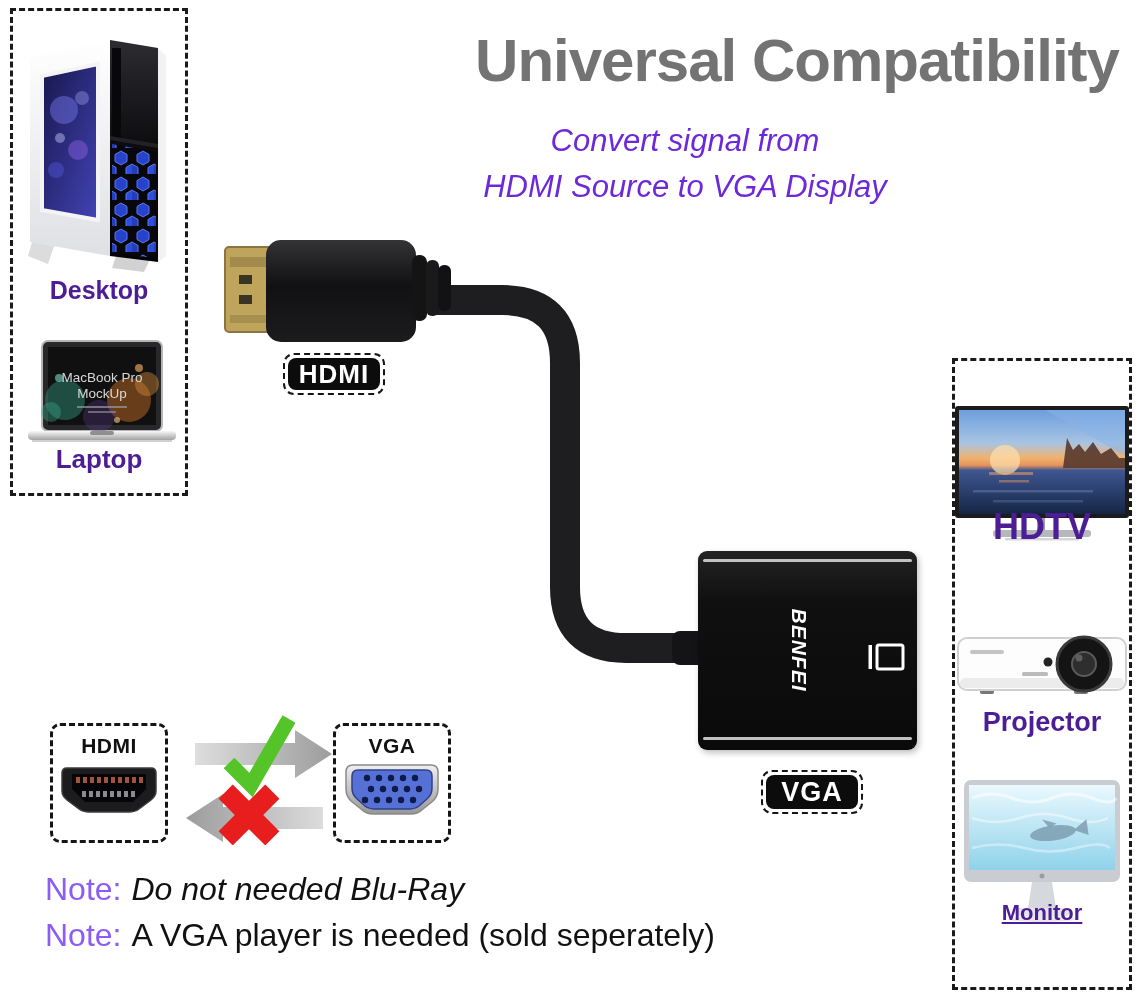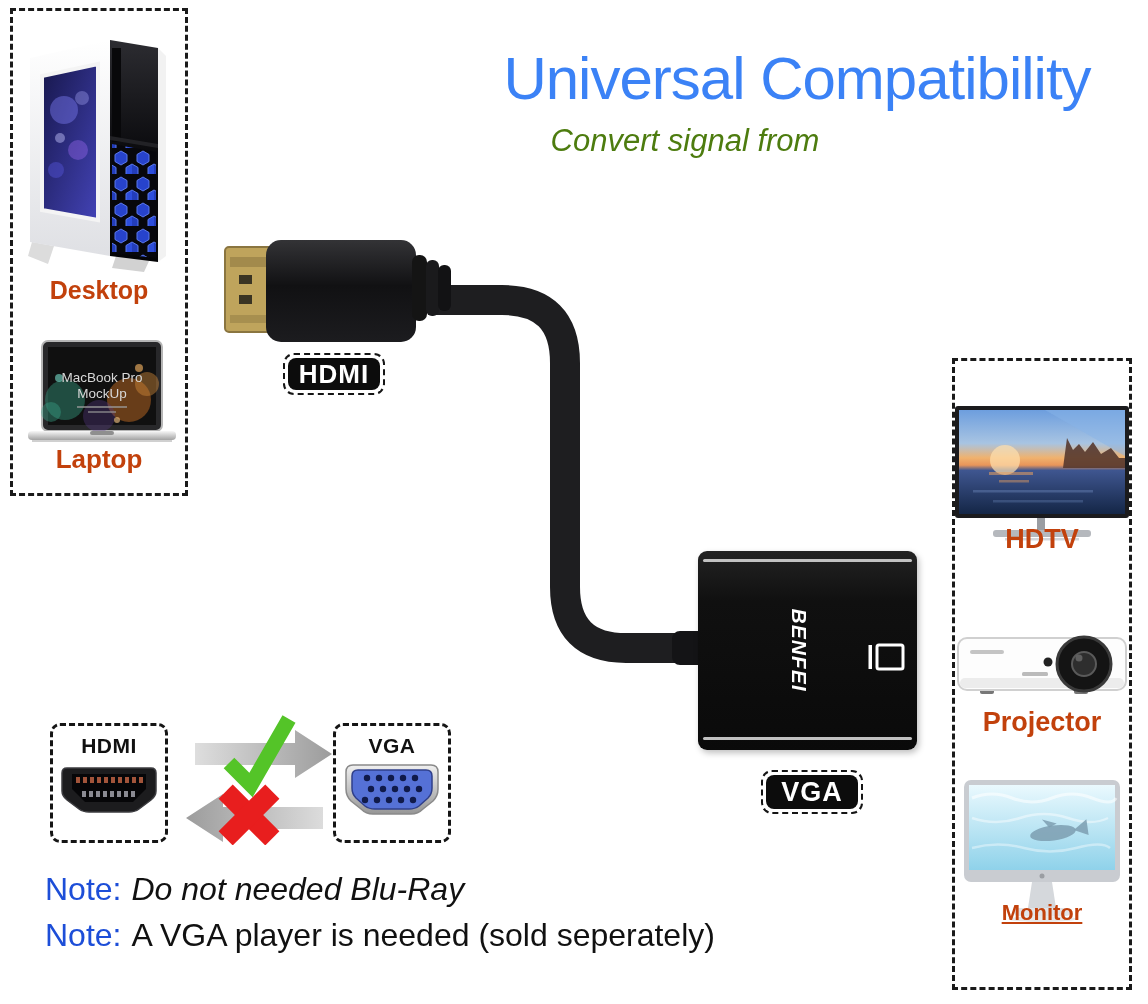--- a/index.html
+++ b/index.html
@@ -4,35 +4,35 @@
 <style>
   html,body{margin:0;padding:0;background:#ffffff;}
   #canvas{
     position:relative;width:1148px;height:1004px;background:#ffffff;
     font-family:"Liberation Sans",sans-serif;overflow:hidden;
   }
   .abs{position:absolute;}
 
   
   .title{
-    left:446px;top:44px;width:702px;text-align:center;
-    font-size:60px;font-weight:normal;color:#3b82f6;letter-spacing:-1px;
+    left:446px;top:26px;width:702px;text-align:center;
+    font-size:60px;font-weight:bold;color:#737373;letter-spacing:-1px;
   }
   .subtitle{
     left:335px;top:118px;width:700px;text-align:center;
-    font-size:31px;font-style:italic;color:#4d7c0f;line-height:46px;
+    font-size:31px;font-style:italic;color:#6d28d9;line-height:46px;
   }
 
   
   .dashed-box{border:3px dashed #1a1a1a;box-sizing:border-box;}
   .box-sources{left:10px;top:8px;width:178px;height:488px;}
   .box-displays{left:952px;top:358px;width:180px;height:632px;}
 
   .device-label{
-    text-align:center;font-weight:bold;color:#c2410c;
+    text-align:center;font-weight:bold;color:#4c1d95;
   }
 
   
   .tag-wrap{
     border:2.5px dashed #151515;border-radius:11px;padding:3px;background:#ffffff;
   }
   .tag-pill{
     background:#0c0c0c;color:#ffffff;font-weight:bold;border-radius:8px;
     display:flex;align-items:center;justify-content:center;
   }
@@ -63,31 +63,32 @@
 
   
   .comp-box{
     border:3px dashed #151515;border-radius:10px;box-sizing:border-box;
     display:flex;flex-direction:column;align-items:center;padding-top:8px;
   }
   .comp-label{font-size:21px;font-weight:bold;color:#111111;letter-spacing:.5px;}
 
   
   .notes{left:45px;top:866px;width:1060px;font-size:32px;color:#111111;line-height:46px;}
-  .note-label{color:#1d4ed8;margin-right:10px;}
+  .note-label{color:#8b5cf6;margin-right:10px;}
   .note-italic{font-style:italic;}
 </style>
 </head>
 <body>
 
 <div id="canvas">
 
   <div class="abs title">Universal Compatibility</div>
   <div class="abs subtitle">
     <div>Convert signal from</div>
+    <div>HDMI Source to VGA Display</div>
   </div>
 
   <div class="abs dashed-box box-sources"></div>
 
   <svg class="abs" style="left:22px;top:18px;" width="146" height="256" viewBox="0 0 146 256">
     <defs>
       <linearGradient id="caseg" x1="0" y1="0" x2="0" y2="1">
         <stop offset="0" stop-color="#ffffff"></stop>
           <stop offset="1" stop-color="#dfe0e4"></stop>
       </linearGradient>
@@ -226,21 +227,21 @@
     <circle cx="52" cy="56" r="15" fill="#ffdfae" opacity="0.7"></circle>
     <polygon points="114,34 120,46 126,40 132,48 140,38 148,50 158,44 166,54 172,54 172,64 110,64" fill="#57392e" opacity="0.9"></polygon>
     <rect x="36" y="68" width="44" height="3" fill="#e8a060" opacity="0.55"></rect>
     <rect x="46" y="76" width="30" height="2.5" fill="#e8a060" opacity="0.45"></rect>
     <rect x="20" y="86" width="120" height="2.5" fill="#6a86b8" opacity="0.45"></rect>
     <rect x="40" y="96" width="90" height="2.5" fill="#6a86b8" opacity="0.35"></rect>
     <rect x="84" y="114" width="8" height="12" fill="#9a9da2"></rect>
     <rect x="40" y="126" width="98" height="7" rx="3" fill="#b5b8bd"></rect>
     <rect x="52" y="134" width="74" height="2.5" fill="#c9ccd1" opacity="0.8"></rect>
   </svg>
-  <div class="abs device-label" style="left:952px;top:524px;width:180px;font-size:27px;">HDTV</div>
+  <div class="abs device-label" style="left:952px;top:506px;width:180px;font-size:36px;">HDTV</div>
 
   <svg class="abs" style="left:956px;top:628px;" width="172" height="70" viewBox="0 0 172 70">
     <rect x="24" y="61" width="14" height="5" rx="2" fill="#777777"></rect>
     <rect x="118" y="61" width="14" height="5" rx="2" fill="#777777"></rect>
     <rect x="2" y="10" width="168" height="52" rx="9" fill="#fdfdfd" stroke="#d0d0d0" stroke-width="2"></rect>
     <rect x="4" y="50" width="164" height="10" rx="5" fill="#ececec"></rect>
     <rect x="14" y="22" width="34" height="4" rx="2" fill="#c4c4c4"></rect>
     <circle cx="128" cy="36" r="27" fill="#141414"></circle>
     <circle cx="128" cy="36" r="27" fill="none" stroke="#3a3a3a" stroke-width="3"></circle>
     <circle cx="128" cy="36" r="12" fill="#2e2e2e"></circle>

